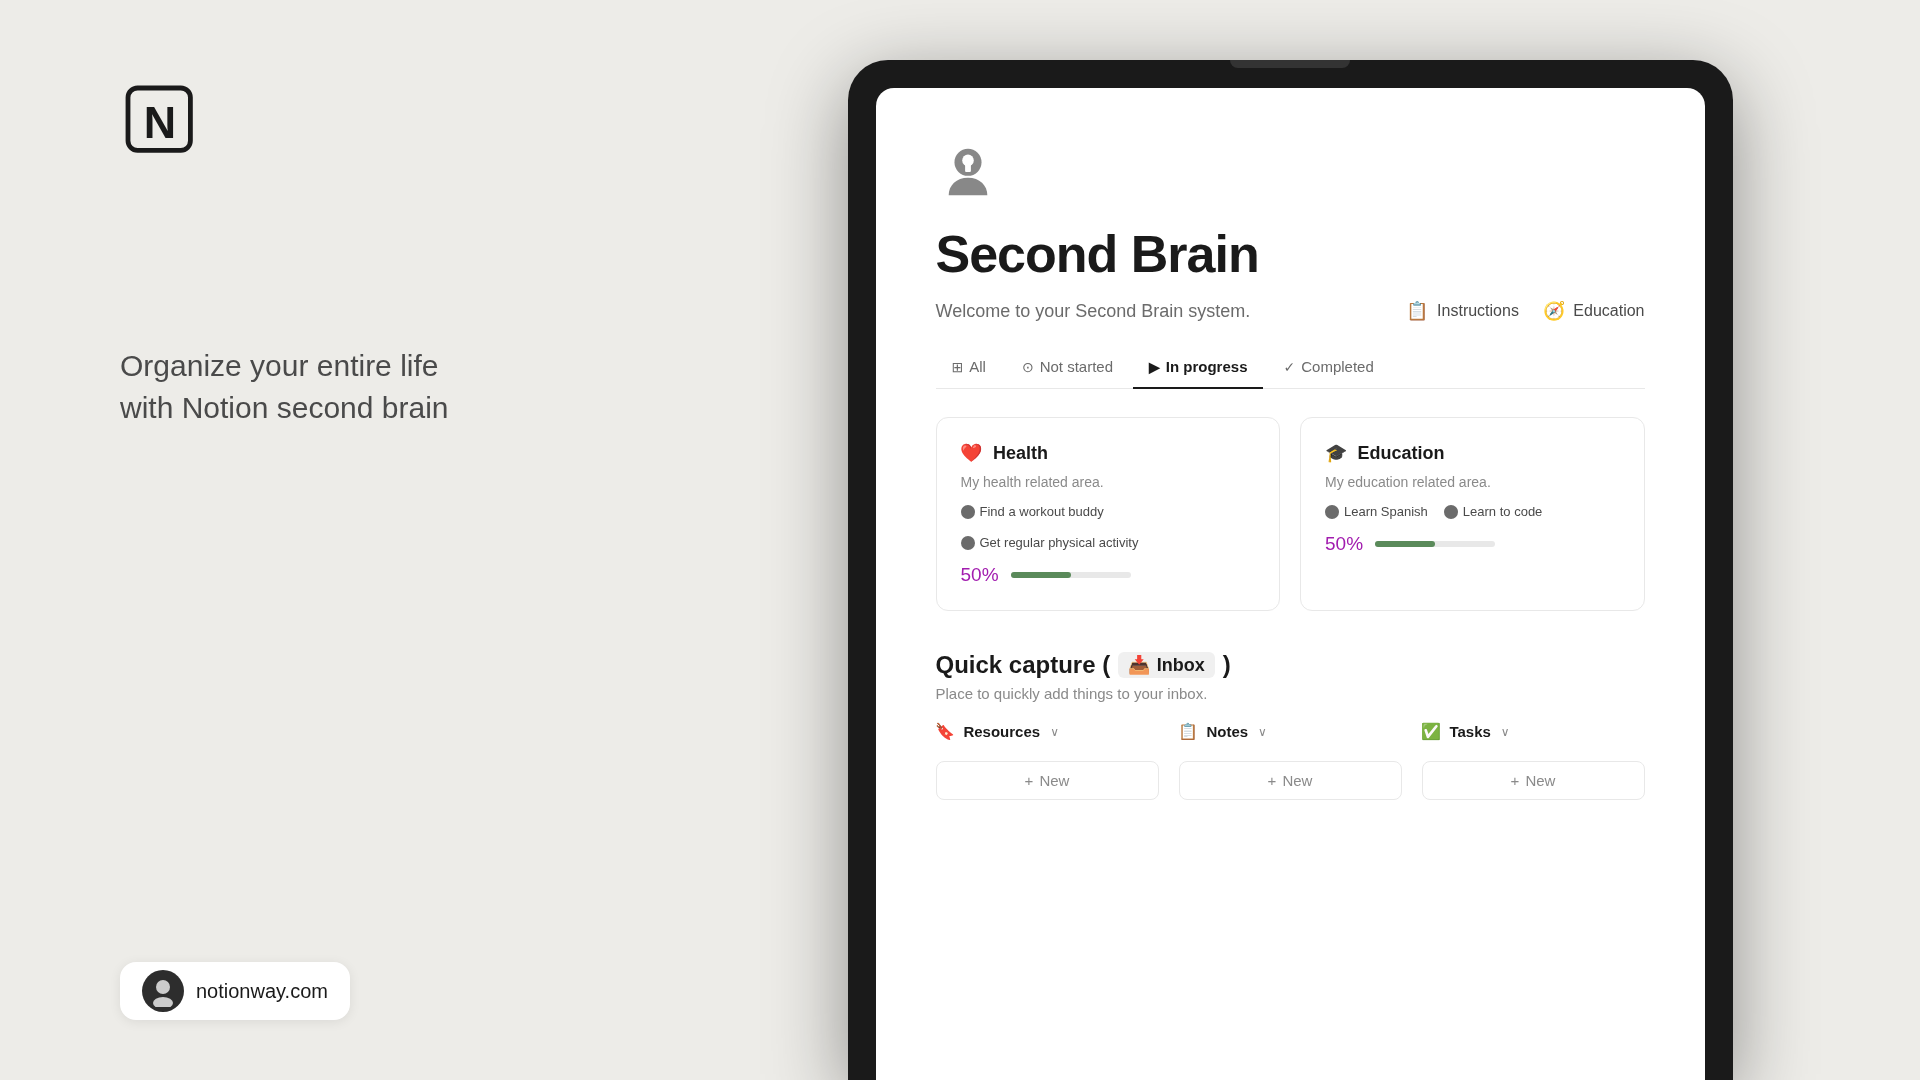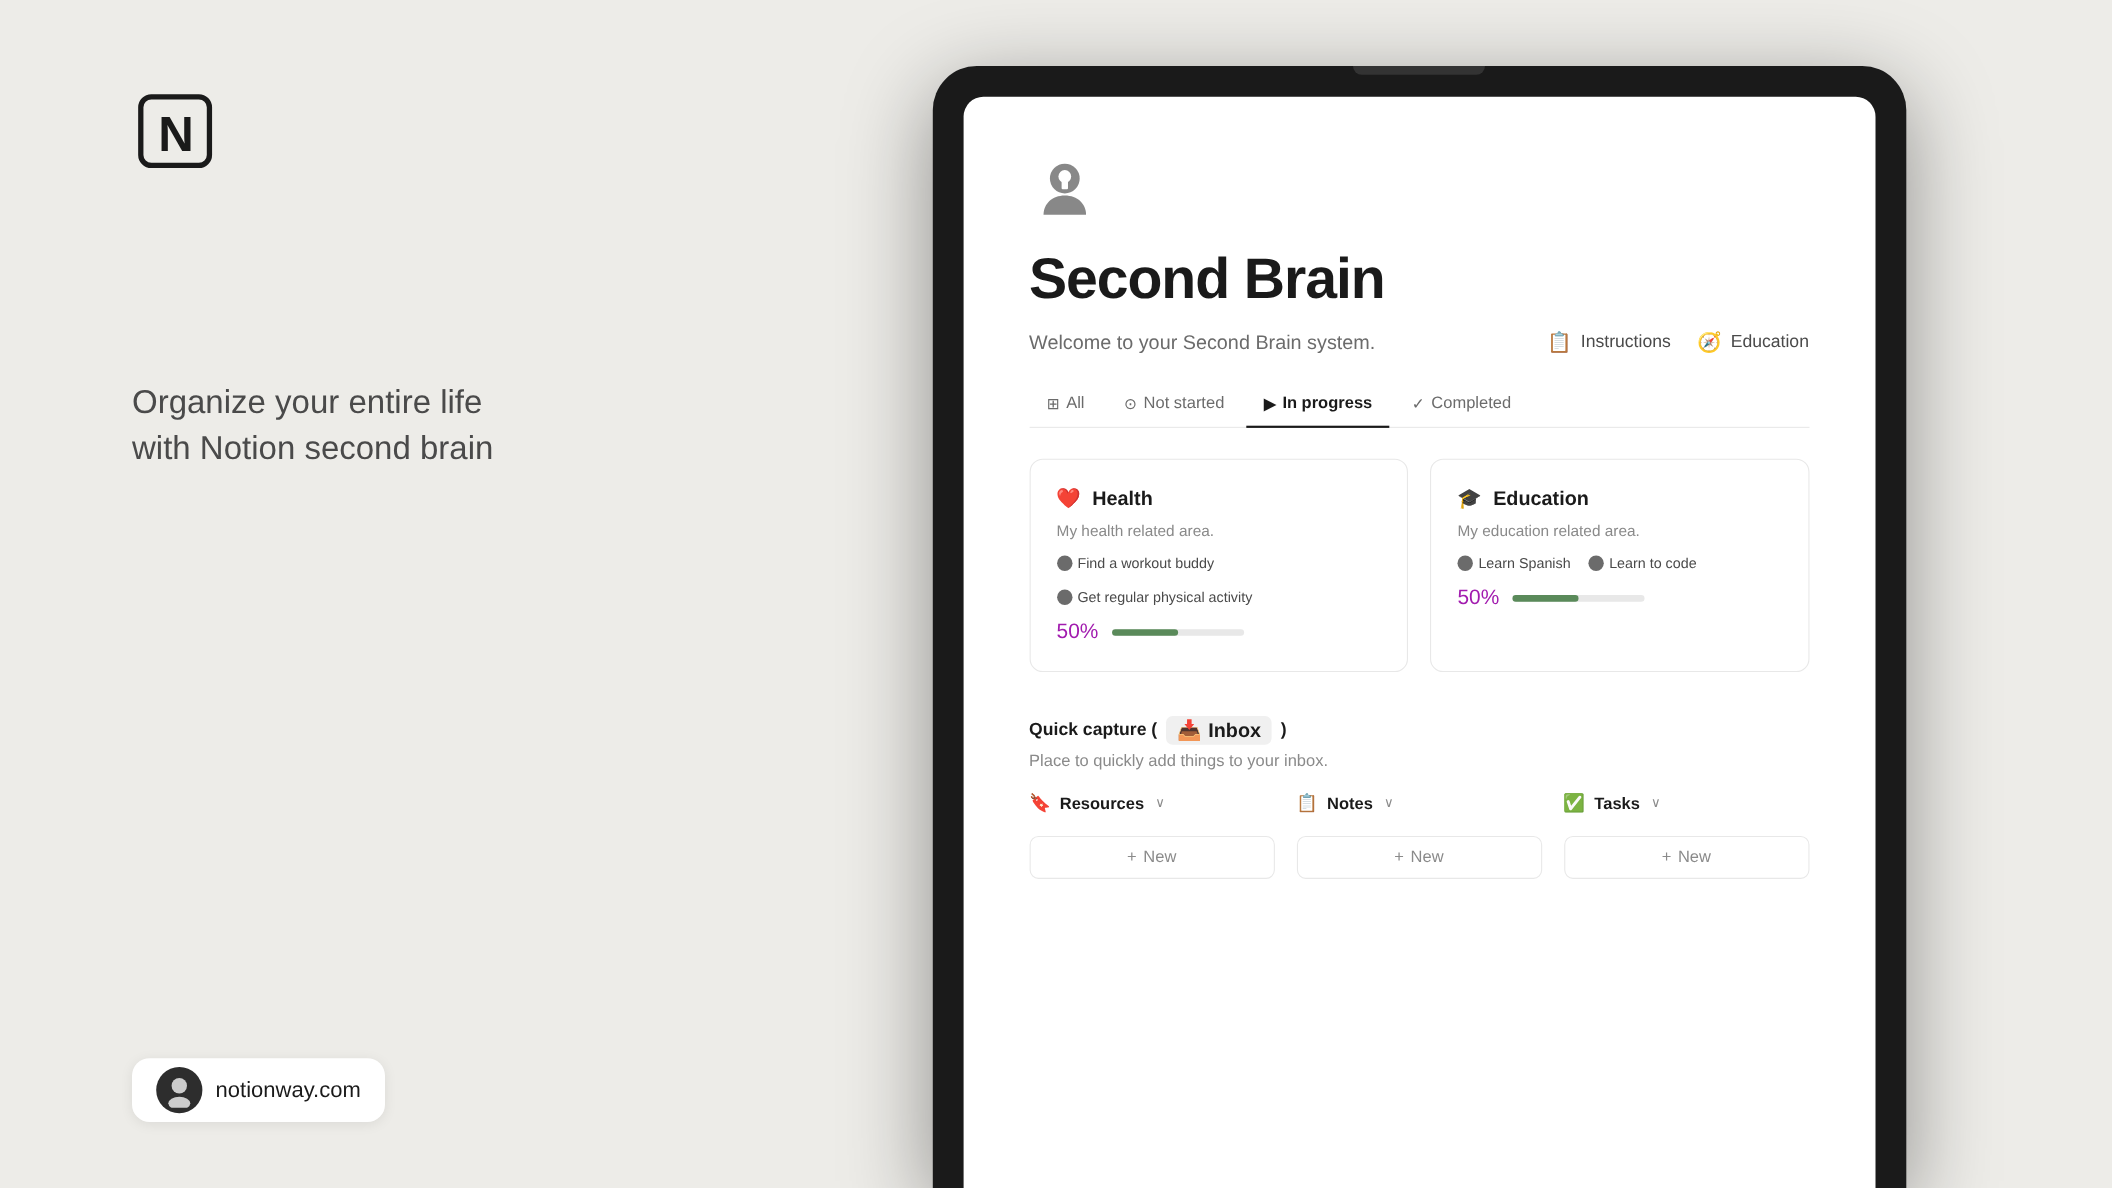--- a/index.html
+++ b/index.html
@@ -308,21 +308,21 @@
     }
 
     .quick-capture-header {
       display: flex;
       align-items: center;
       gap: 8px;
       margin-bottom: 6px;
     }
 
     .quick-capture-title {
-      font-size: 16px;
+      font-size: 24px;
       font-weight: 600;
       color: #1a1a1a;
     }
 
     .quick-capture-inbox {
       display: inline-flex;
       align-items: center;
       gap: 6px;
       background: #f0f0f0;
       border-radius: 6px;

